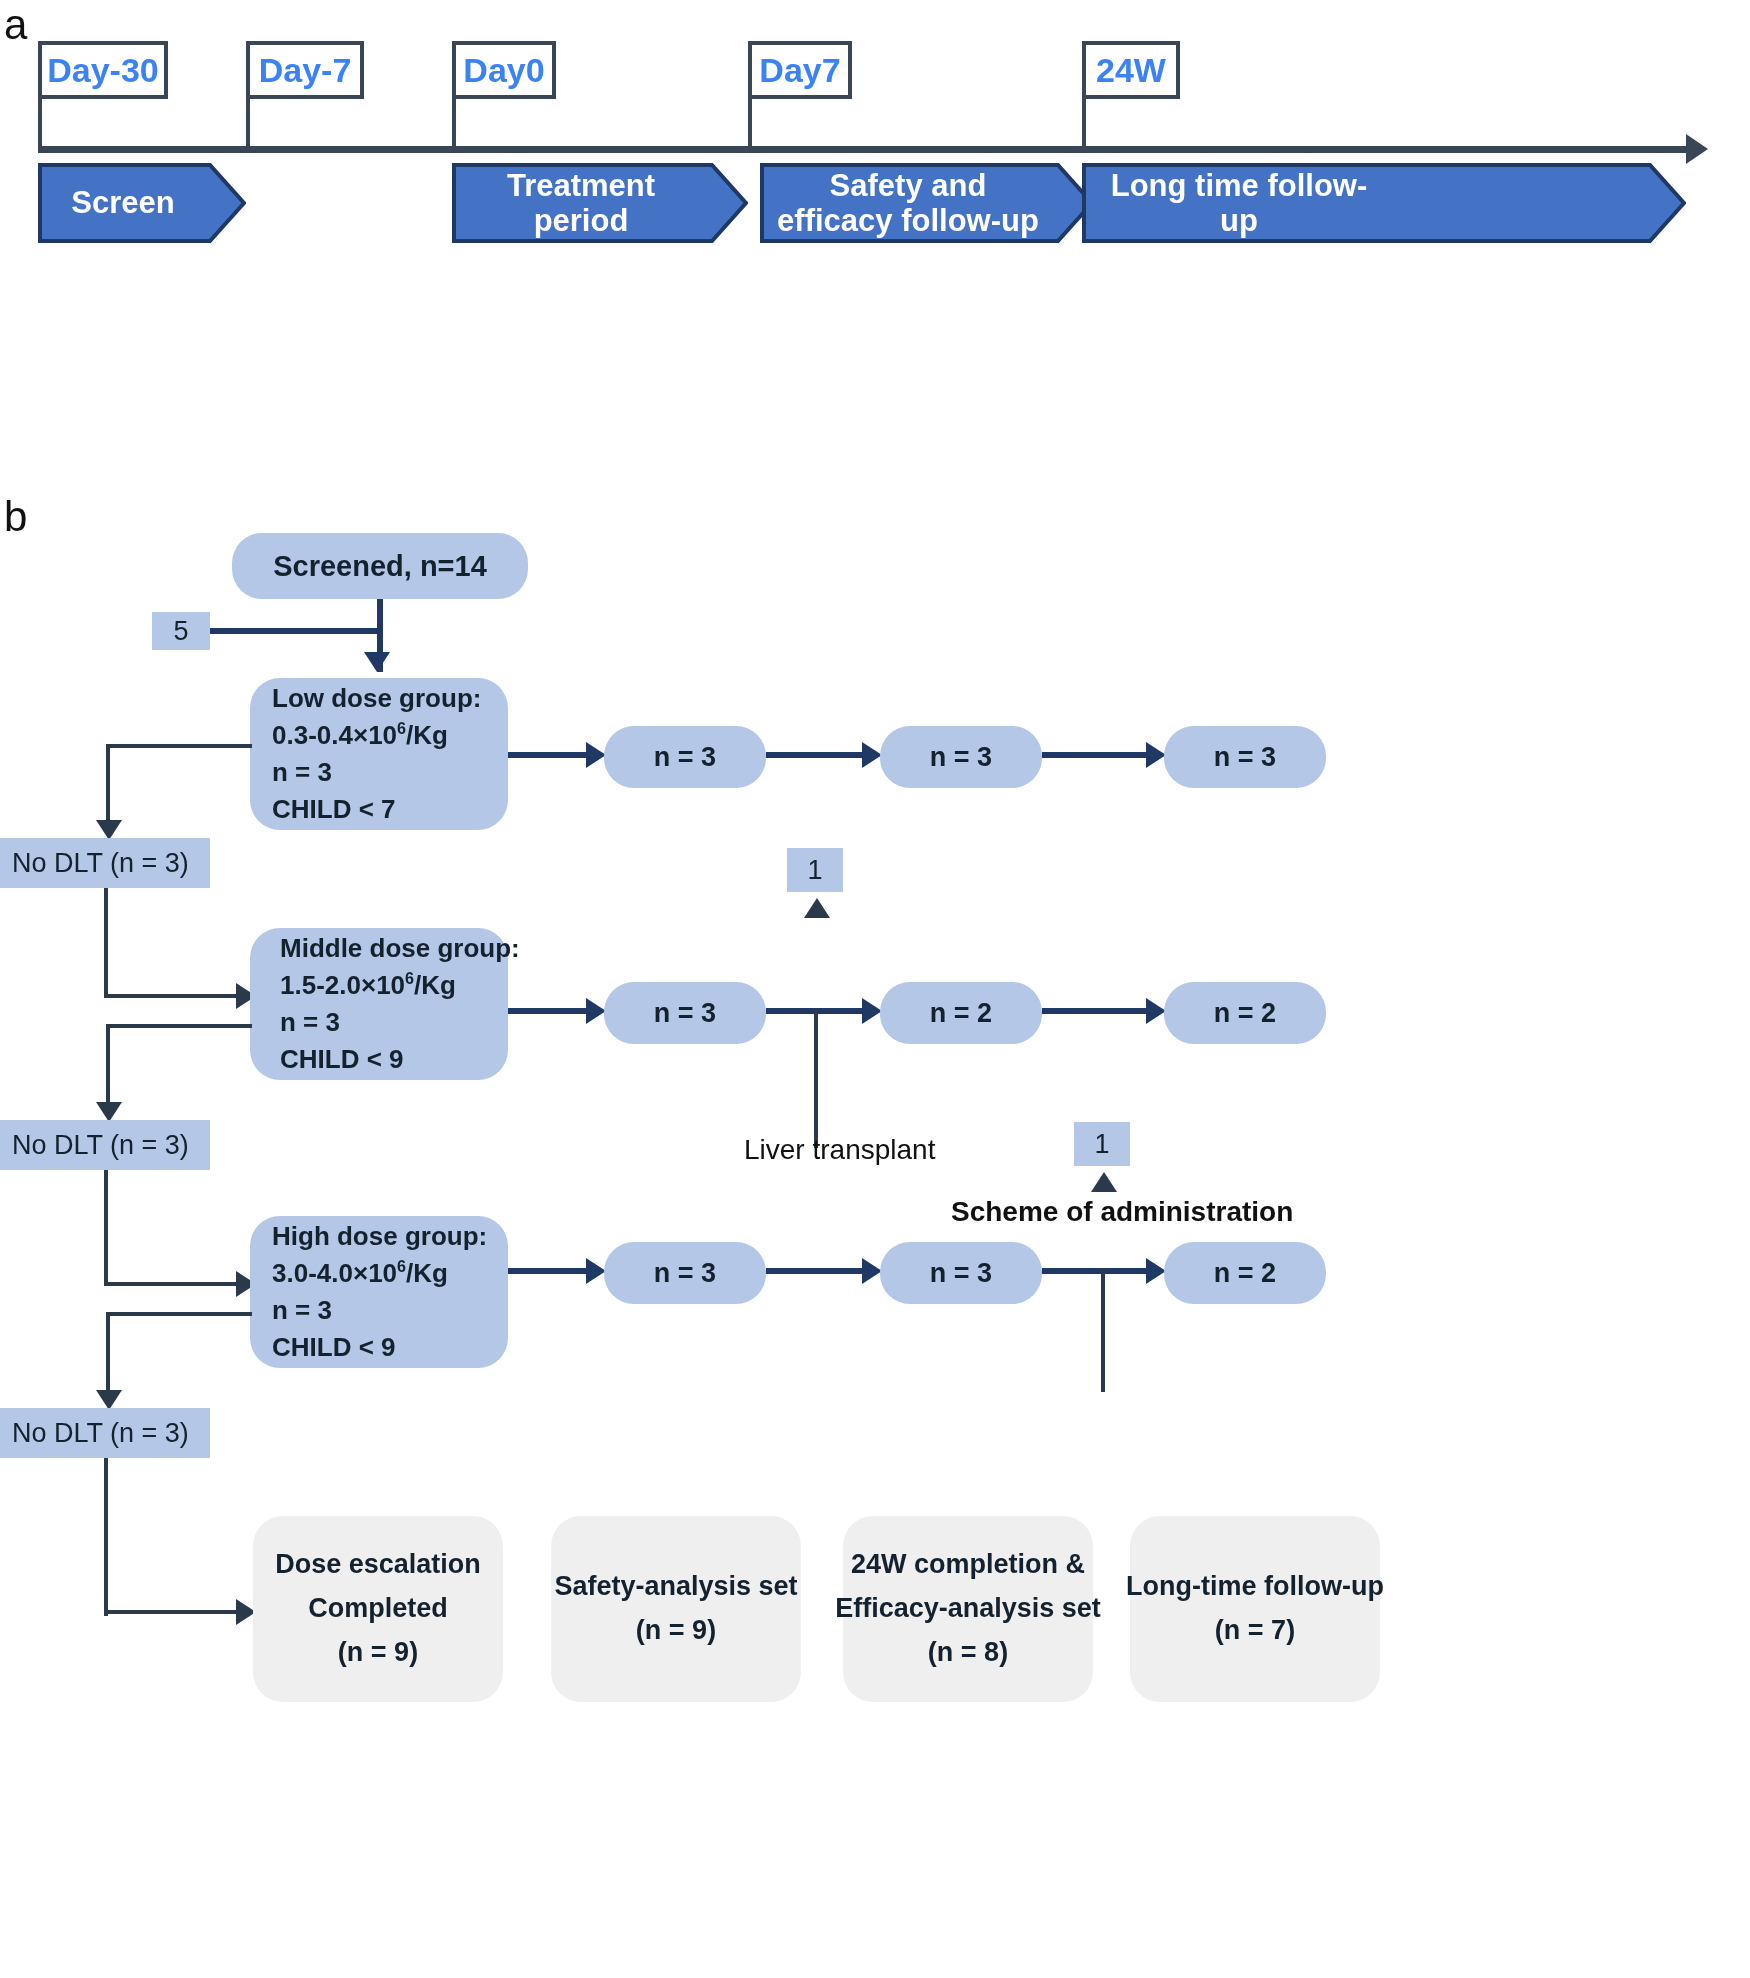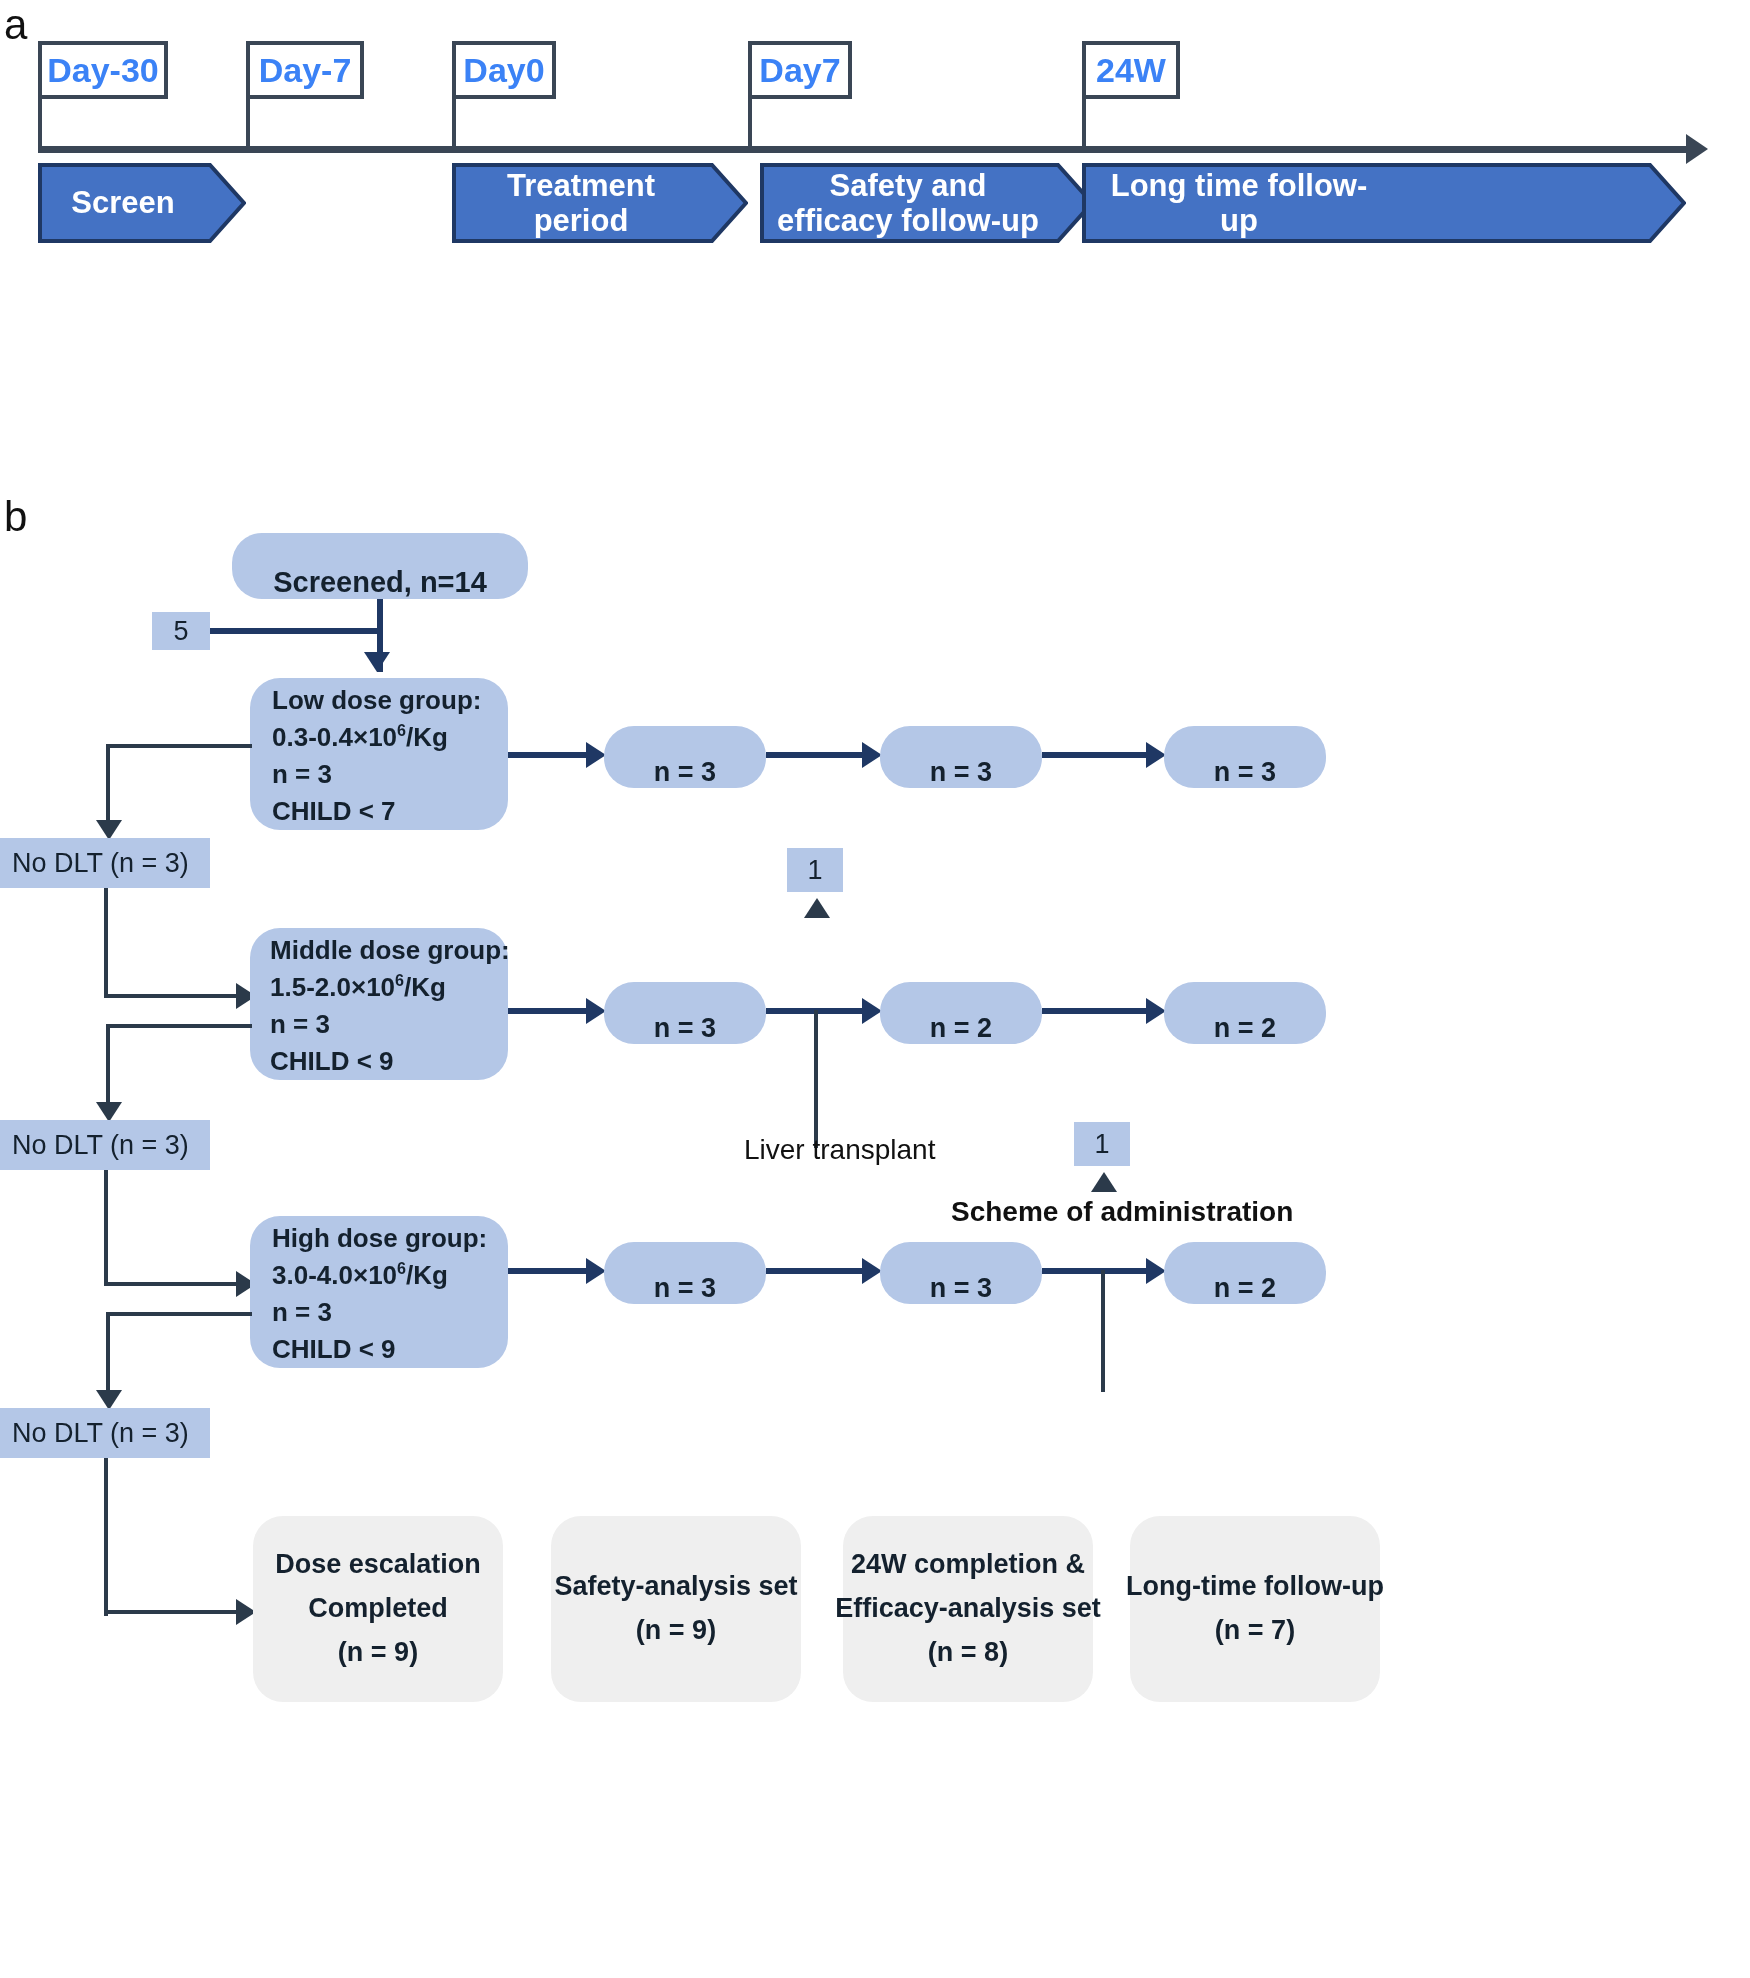--- a/index.html
+++ b/index.html
@@ -34,21 +34,21 @@
     position:absolute;left:0;right:0;bottom:14px;
     color:#fff;font-weight:bold;font-size:26px;line-height:1.2;text-align:center;
   }
 
   
   .node{
     position:absolute;box-sizing:border-box;
     display:flex;flex-direction:column;justify-content:center;
     font-weight:bold;color:#14212e;
   }
-  .node.rounded{background:#b4c7e7;border-radius:30px;justify-content:flex-end;}
+  .node.rounded{background:#b4c7e7;border-radius:30px;}
   .node.square{background:#b4c7e7;border-radius:0;}
   .node.gray{background:#efefef;border-radius:30px;}
   .node.center{align-items:center;text-align:center;}
   .node.left{align-items:flex-start;text-align:left;}
   .node .ln{display:block;white-space:nowrap;}
   sup{font-size:.62em;vertical-align:super;line-height:0;}
 
   .lbl-plain{
     position:absolute;font-weight:400;color:#111;font-size:28px;white-space:nowrap;
   }
@@ -164,21 +164,21 @@
   <div class="vline thin" style="left:106px;top:744px;height:84px;"></div>
   <div class="ah-down dark" style="left:96px;top:820px;"></div>
   <div class="node square left" style="left:0px;top:838px;width:210px;height:50px;font-size:27px;font-weight:400;padding:0 12px;">
     <span class="ln">No DLT (n = 3)</span>
   </div>
 
   <div class="vline thin" style="left:104px;top:888px;height:110px;"></div>
   <div class="hline thin" style="left:104px;top:994px;width:146px;"></div>
   <div class="ah-right dark" style="left:236px;top:983px;border-left-color:#2b3a4a;"></div>
 
-  <div class="node rounded left" style="left:250px;top:928px;width:258px;height:152px;font-size:26px;padding:0 20px;line-height:1.42;">
+  <div class="node rounded left" style="left:250px;top:928px;width:258px;height:152px;font-size:26px;padding:0 30px;line-height:1.42;">
     <span class="ln">Middle dose group:</span>
     <span class="ln"><span>1.5-2.0×10</span><sup>6</sup><span>/Kg</span></span>
     <span class="ln">n = 3</span>
     <span class="ln">CHILD &lt; 9</span>
   </div>
 
   <div class="hline" style="left:508px;top:1008px;width:78px;"></div>
   <div class="ah-right" style="left:586px;top:998px;"></div>
   <div class="node rounded center" style="left:604px;top:982px;width:162px;height:62px;font-size:27px;">
     <span class="ln">n = 3</span>

